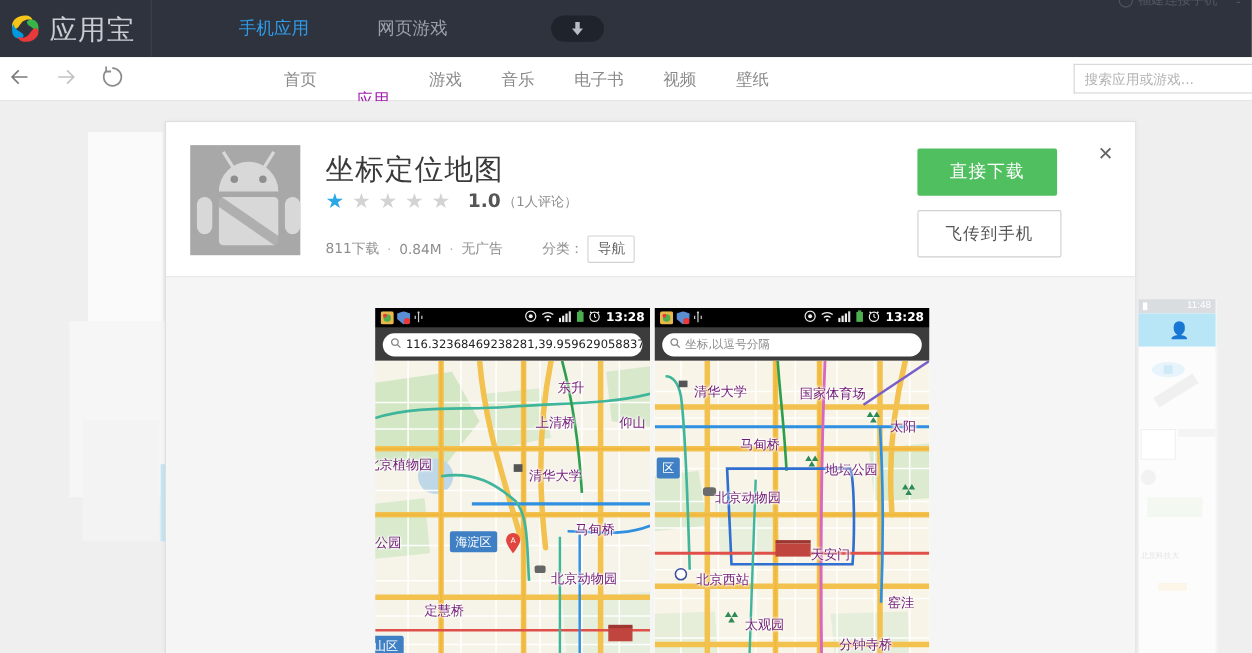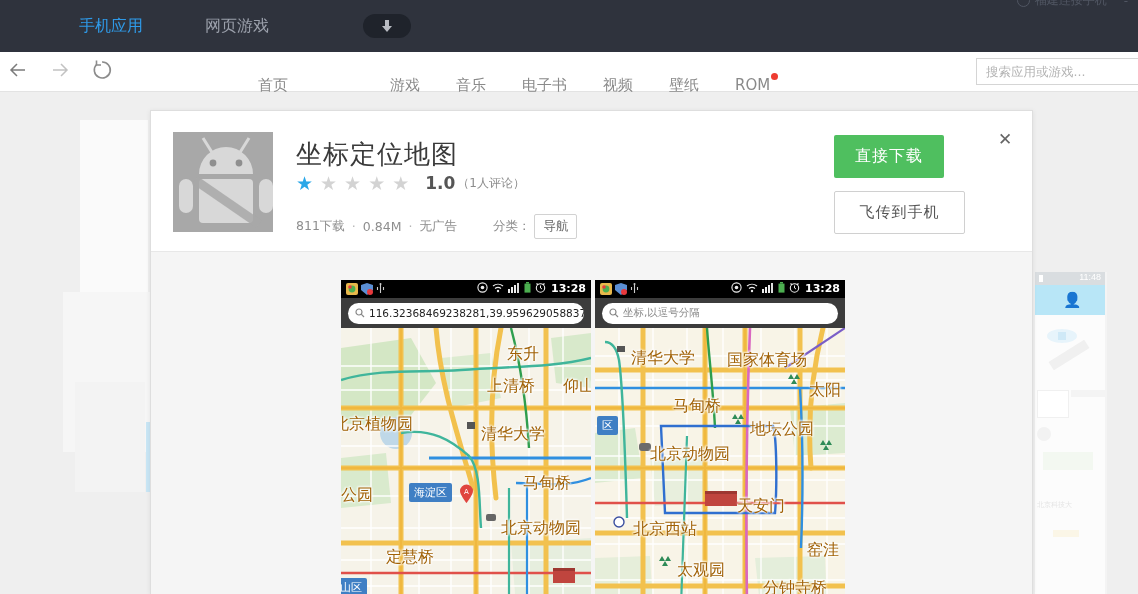--- a/index.html
+++ b/index.html
@@ -66,22 +66,22 @@
   .navbtns {
     position: absolute; left: 0; top: 0; height: 40px;
     display: flex; align-items: center; gap: 10px; padding-left: 2px;
   }
   .navbtn {
     width: 32px; height: 32px;
     display: flex; align-items: center; justify-content: center;
     cursor: pointer;
   }
   .subnav {
-    position: absolute; left: 240px; top: 14px; height: 40px;
-    display: flex; align-items: flex-start;
+    position: absolute; left: 240px; top: 0; height: 40px;
+    display: flex; align-items: center;
   }
   .subnav-item {
     position: relative;
     font-size: 15px; color: #8a8a8a;
     padding: 0 18px; line-height: 39px; cursor: pointer;
     font-family: "DejaVu Sans", sans-serif;
   }
   .subnav-item.active { color: #a21caf; margin-top: 36px; }
   .subnav-item.active::after {
     content: ""; position: absolute; left: 11px; right: 11px; bottom: 0;
@@ -175,21 +175,21 @@
   .meta-cat-label { margin-left: 36px; color: #8e8e8e; }
   .cat-chip {
     margin-left: 4px;
     border: 1px solid #d2d2d2; border-radius: 2px;
     padding: 3px 8px; font-size: 12.5px; color: #666;
     cursor: pointer; background: #fff;
   }
 
   .btn-dl {
     position: absolute; left: 683px; top: 24px;
-    width: 110px; height: 43px;
+    width: 127px; height: 43px;
     background: #4fbf5f; color: #fff;
     border: none; border-radius: 2px;
     font-size: 16px; cursor: pointer;
     font-family: "DejaVu Sans", sans-serif;
     letter-spacing: 1px;
   }
   .btn-send {
     position: absolute; left: 683px; top: 80px;
     width: 131px; height: 43px;
     background: #fff; color: #555;
@@ -240,39 +240,50 @@
   }
   .and-search .txt {
     font-size: 10.5px; color: #222; white-space: nowrap;
     font-family: "DejaVu Sans", sans-serif;
   }
   .and-search .txt.ph { color: #8a8a8a; }
 
   .map { position: relative; height: 278px; background: #f4f1e8; overflow: hidden; }
   .map svg { position: absolute; left: 0; top: 0; }
   .maplabel {
-    position: absolute; font-size: 16px; color: #a16207;
+    position: absolute; font-size: 12px; color: #701a75;
     white-space: nowrap; font-family: Liberation Mono, monospace;
     text-shadow: 0 0 2px #fff, 0 0 3px #fff, 1px 1px 2px #fff, -1px -1px 2px #fff;
     pointer-events: none;
   }
   .mapchip {
     position: absolute; background: #3f7fc4; color: #fff;
     font-size: 11px; padding: 2px 5px; border-radius: 2px;
     white-space: nowrap; font-family: "DejaVu Sans", sans-serif;
   }
   .pin {
     position: absolute; width: 15px; height: 20px;
   }
 </style>
 </head>
 <body>
 
 <div class="topbar">
 
+  <div class="brand">
+    <span class="logo-swirl">
+      <svg width="30" height="30" viewBox="0 0 30 30">
+        <path d="M15 3 C7 3 3 8 3 12 C3 15 5 16 7 15 C10 13.5 11 8 16 7 C20 6.2 22 8 22 8 C21 4.5 18.5 3 15 3 Z" fill="#f5c518"></path>
+        <path d="M27 14 C27 9 23 6 19 7 C16 7.8 16 10 17.5 11.5 C20 14 25 15 25.5 20 C27 18.5 27 16 27 14 Z" fill="#38b44a"></path>
+        <path d="M3 17 C3 22 7 25 11 24 C14 23.2 14 21 12.5 19.5 C10 17 5 16 4.5 11 C3 12.5 3 15 3 17 Z" fill="#0099dd"></path>
+        <path d="M15 27 C23 27 27 22 27 18 C27 15 25 14 23 15 C20 16.5 19 22 14 23 C10 23.8 8 22 8 22 C9 25.5 11.5 27 15 27 Z" fill="#e8393d"></path>
+      </svg>
+    </span>
+    <span class="brand-text">应用宝</span>
+  </div>
 
   <div class="topnav">
     <div class="topnav-item active">手机应用</div>
     <div class="topnav-item">网页游戏</div>
   </div>
 
   <div class="dl-btn">
     <span>
       <svg width="14" height="16" viewBox="0 0 14 16">
         <rect x="5" y="2" width="4" height="7" fill="#b9bcc3"></rect>
@@ -329,24 +340,20 @@
       <span>音乐</span>
     </div>
     <div class="subnav-item">
       <span>电子书</span>
     </div>
     <div class="subnav-item">
       <span>视频</span>
     </div>
     <div class="subnav-item">
       <span>壁纸</span>
-    </div>
-    <div class="subnav-item">
-      <span>ROM</span>
-      <span class="reddot"></span>
     </div>
   </div>
 
   <div class="search-wrap">
     <input class="search-input" type="text" placeholder="搜索应用或游戏..." style="">
   </div>
 </div>
 
 <div class="bg-layer">
   <div class="ghost g1"></div>

